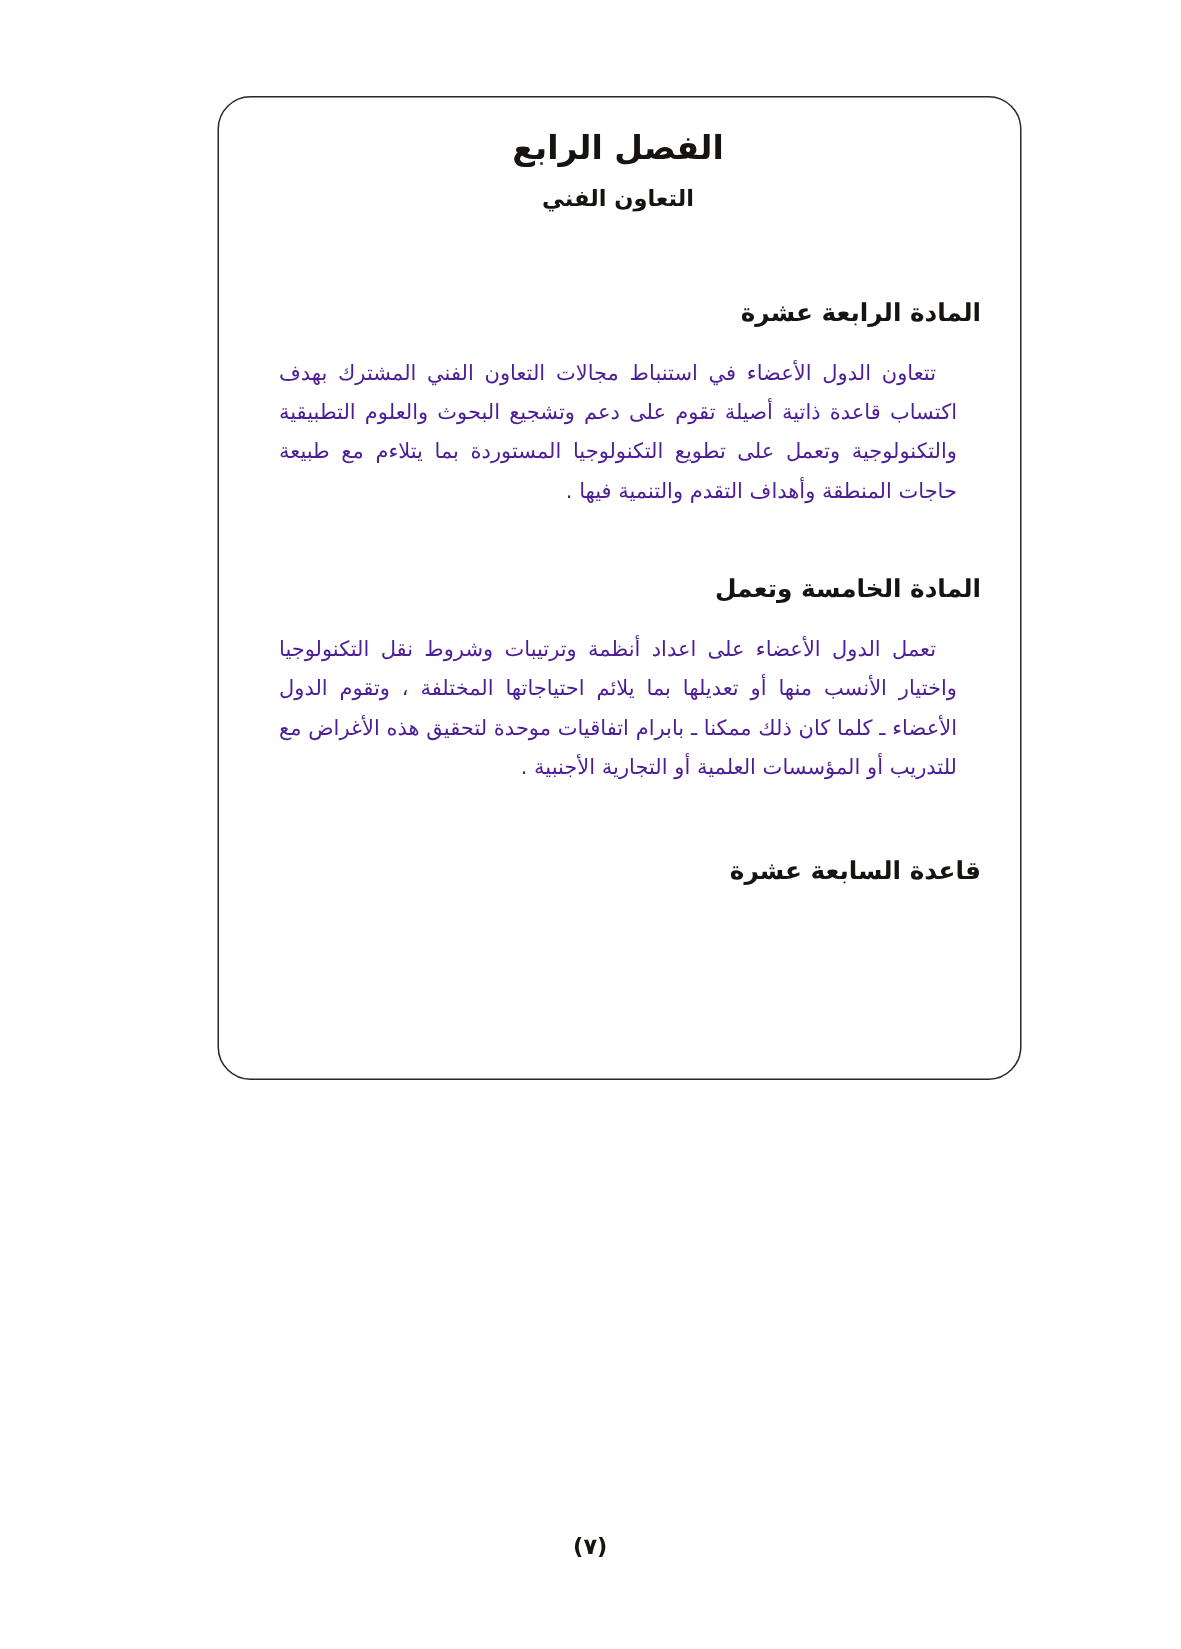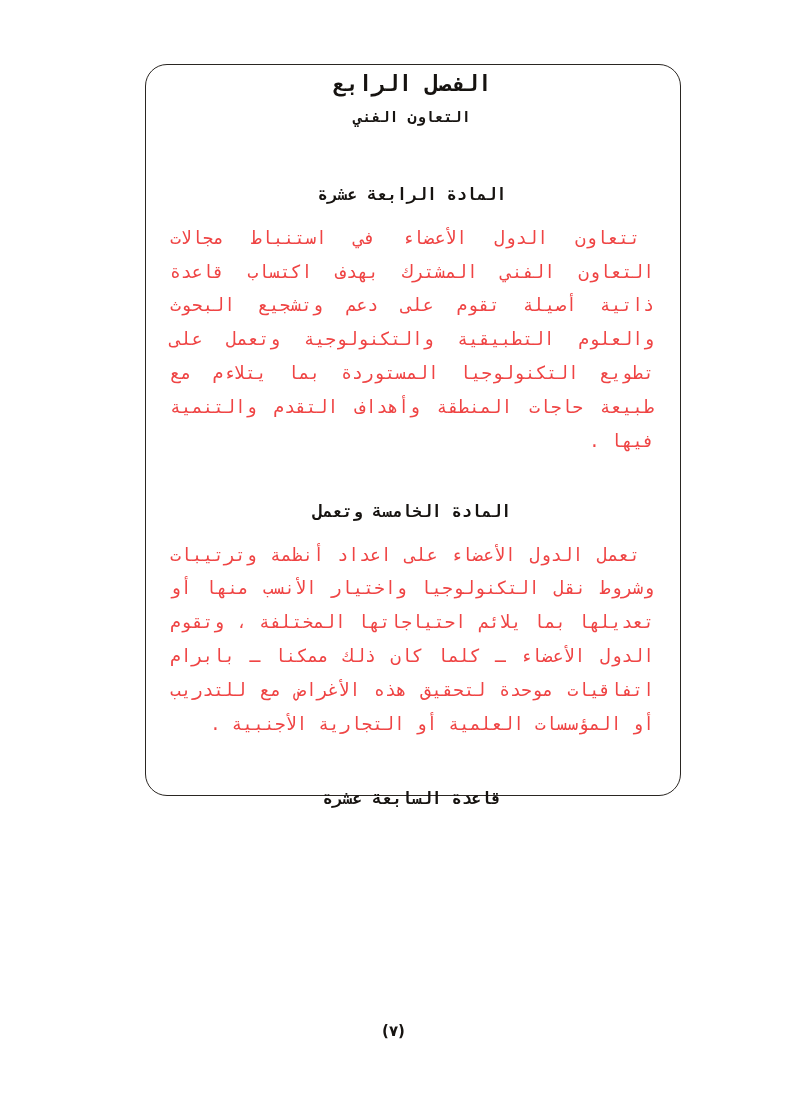--- a/index.html
+++ b/index.html
@@ -18,59 +18,57 @@
   .scan-page {
     position: absolute;
     inset: 0;
     background: #ffffff;
   }
   .frame {
     position: absolute;
     left: 145px;
     top: 64px;
     width: 536px;
-    height: 732px;
+    height: 656px;
     border: 1.5px solid #2a2622;
     border-radius: 22px;
     box-sizing: border-box;
-    padding: 4px 26px 10px 24px;
+    padding: 18px 26px 10px 24px;
     direction: rtl;
-    font-family: Liberation Mono, monospace;
   }
   .chapter-title {
     text-align: center;
     font-weight: bold;
     font-size: 22px;
     line-height: 1.4;
     margin-top: 2px;
   }
   .chapter-subtitle {
     text-align: center;
     font-weight: bold;
     font-size: 15px;
     line-height: 1.4;
     margin-top: 6px;
   }
   .article {
     margin-top: 0;
   }
   .article-heading {
-    text-align: center;
     font-weight: bold;
     font-size: 16.5px;
     margin-bottom: 18px;
   }
   .article-body {
-    font-size: 18px;
+    font-size: 14px;
     line-height: 1.88;
     text-align: justify;
     text-justify: inter-word;
     text-indent: 14px;
-    margin: 0;
-    color: #ef4444;
+    margin: 16px;
+    color: #4c1d95;
   }
   .article:nth-of-type(1) { margin-top: 56px; }
   .article:nth-of-type(2) { margin-top: 42px; }
   .article:nth-of-type(3) { margin-top: 44px; }
   .article:nth-of-type(4) { margin-top: 46px; }
   .page-number {
     position: absolute;
     left: 0;
     right: 0;
     top: 1022px;

